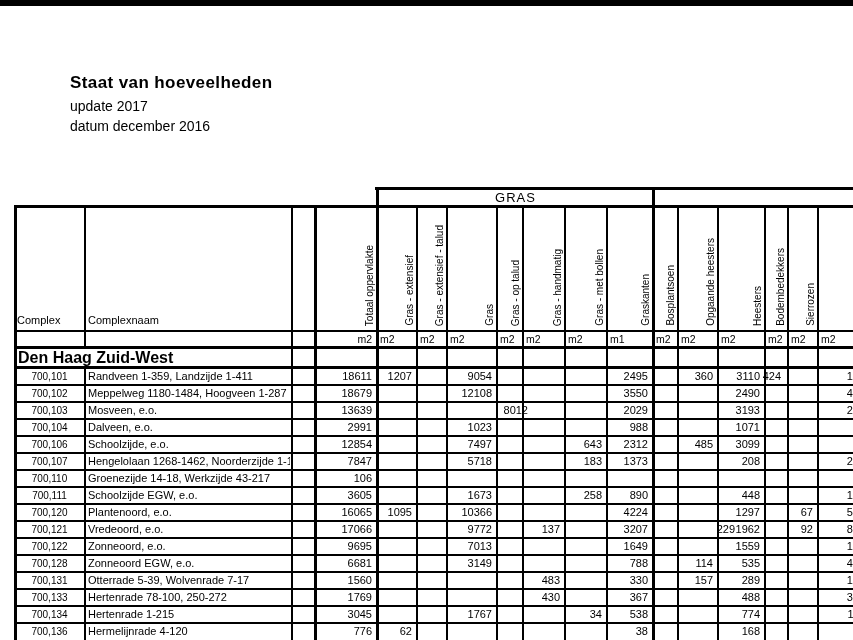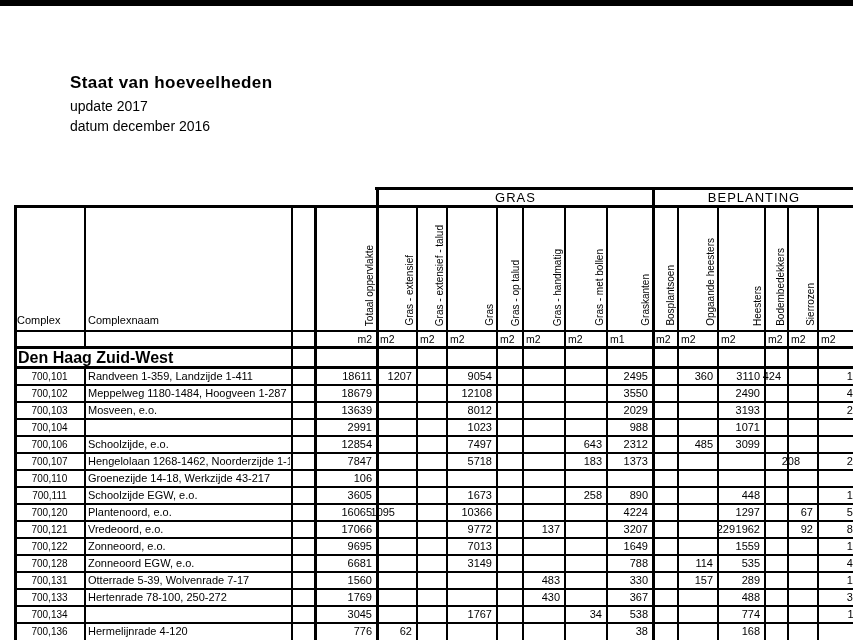--- a/index.html
+++ b/index.html
@@ -62,21 +62,20 @@
       <div class="abs gline" style="left: 496px; top: 205px; width: 2px; height: 435px;"></div>
       <div class="abs gline" style="left: 522px; top: 205px; width: 2px; height: 435px;"></div>
       <div class="abs gline" style="left: 564px; top: 205px; width: 2px; height: 435px;"></div>
       <div class="abs gline" style="left: 606px; top: 205px; width: 2px; height: 435px;"></div>
       <div class="abs gline" style="left: 677px; top: 205px; width: 2px; height: 435px;"></div>
       <div class="abs gline" style="left: 717px; top: 205px; width: 2px; height: 435px;"></div>
       <div class="abs gline" style="left: 764px; top: 205px; width: 2px; height: 435px;"></div>
       <div class="abs gline" style="left: 787px; top: 205px; width: 2px; height: 435px;"></div>
       <div class="abs gline" style="left: 817px; top: 205px; width: 2px; height: 435px;"></div>
       <div class="abs bandcell" style="left: 379px; top: 190px; width: 273px; height: 15px;">GRAS</div>
-      <div class="abs bandcell" style="left: 655px; top: 190px; width: 198px; height: 15px;">BEPLANTING</div>
       <div class="abs rothead" style="left: 315px; top: 208px; width: 62px; height: 121px;">
         <span>Totaal oppervlakte</span>
       </div>
       <div class="abs rothead" style="left: 377px; top: 208px; width: 40px; height: 121px;">
         <span>Gras - extensief</span>
       </div>
       <div class="abs rothead" style="left: 417px; top: 208px; width: 30px; height: 121px;">
         <span>Gras - extensief - talud</span>
       </div>
       <div class="abs rothead" style="left: 447px; top: 208px; width: 50px; height: 121px;">
@@ -140,61 +139,62 @@
       <div class="abs cellc" style="left: 14px; top: 386px; width: 71px; height: 15px;">700,102</div>
       <div class="abs celln" style="left: 88px; top: 386px; width: 202px; height: 15px;">Meppelweg 1180-1484, Hoogveen 1-287</div>
       <div class="abs cellv" style="left: 316px; top: 386px; width: 56px; height: 15px;">18679</div>
       <div class="abs cellv" style="left: 448px; top: 386px; width: 44px; height: 15px;">12108</div>
       <div class="abs cellv" style="left: 608px; top: 386px; width: 40px; height: 15px;">3550</div>
       <div class="abs cellv" style="left: 719px; top: 386px; width: 41px; height: 15px;">2490</div>
       <div class="abs cellv" style="left: 819px; top: 386px; width: 46px; height: 15px;">465</div>
       <div class="abs cellc" style="left: 14px; top: 403px; width: 71px; height: 15px;">700,103</div>
       <div class="abs celln" style="left: 88px; top: 403px; width: 202px; height: 15px;">Mosveen, e.o.</div>
       <div class="abs cellv" style="left: 316px; top: 403px; width: 56px; height: 15px;">13639</div>
-      <div class="abs cellv" style="left: 448px; top: 403px; width: 44px; height: 19px;">8012</div>
+      <div class="abs cellv" style="left: 448px; top: 403px; width: 44px; height: 19px; padding-left: 36px;">8012</div>
       <div class="abs cellv" style="left: 608px; top: 403px; width: 40px; height: 15px;">2029</div>
       <div class="abs cellv" style="left: 719px; top: 403px; width: 41px; height: 15px;">3193</div>
       <div class="abs cellv" style="left: 819px; top: 403px; width: 46px; height: 15px;">262</div>
       <div class="abs cellc" style="left: 14px; top: 420px; width: 71px; height: 15px;">700,104</div>
+      <div class="abs celln" style="left: 88px; top: 420px; width: 202px; height: 15px;">Dalveen, e.o.</div>
       <div class="abs cellv" style="left: 316px; top: 420px; width: 56px; height: 15px;">2991</div>
       <div class="abs cellv" style="left: 448px; top: 420px; width: 44px; height: 15px;">1023</div>
       <div class="abs cellv" style="left: 608px; top: 420px; width: 40px; height: 15px;">988</div>
       <div class="abs cellv" style="left: 719px; top: 420px; width: 41px; height: 15px;">1071</div>
       <div class="abs cellc" style="left: 14px; top: 437px; width: 71px; height: 15px;">700,106</div>
       <div class="abs celln" style="left: 88px; top: 437px; width: 202px; height: 15px;">Schoolzijde, e.o.</div>
       <div class="abs cellv" style="left: 316px; top: 437px; width: 56px; height: 15px;">12854</div>
       <div class="abs cellv" style="left: 448px; top: 437px; width: 44px; height: 15px;">7497</div>
       <div class="abs cellv" style="left: 566px; top: 437px; width: 36px; height: 15px;">643</div>
       <div class="abs cellv" style="left: 608px; top: 437px; width: 40px; height: 15px;">2312</div>
       <div class="abs cellv" style="left: 679px; top: 437px; width: 34px; height: 15px;">485</div>
       <div class="abs cellv" style="left: 719px; top: 437px; width: 41px; height: 15px;">3099</div>
       <div class="abs cellv" style="left: 819px; top: 437px; width: 46px; height: 15px;">30</div>
       <div class="abs cellc" style="left: 14px; top: 454px; width: 71px; height: 30px;">700,107</div>
       <div class="abs celln" style="left: 88px; top: 454px; width: 202px; height: 15px;">Hengelolaan 1268-1462, Noorderzijde 1-181</div>
       <div class="abs cellv" style="left: 316px; top: 454px; width: 56px; height: 15px;">7847</div>
       <div class="abs cellv" style="left: 448px; top: 454px; width: 44px; height: 15px;">5718</div>
       <div class="abs cellv" style="left: 566px; top: 454px; width: 36px; height: 15px;">183</div>
       <div class="abs cellv" style="left: 608px; top: 454px; width: 40px; height: 15px;">1373</div>
-      <div class="abs cellv" style="left: 719px; top: 454px; width: 41px; height: 16px; margin-left: 40px;">208</div>
+      <div class="abs cellv" style="left: 719px; top: 454px; width: 41px; height: 16px;">208</div>
       <div class="abs cellv" style="left: 819px; top: 454px; width: 46px; height: 15px;">254</div>
       <div class="abs cellc" style="left: 14px; top: 471px; width: 71px; height: 15px;">700,110</div>
       <div class="abs celln" style="left: 88px; top: 471px; width: 202px; height: 15px;">Groenezijde 14-18, Werkzijde 43-217</div>
       <div class="abs cellv" style="left: 316px; top: 471px; width: 56px; height: 15px;">106</div>
       <div class="abs cellc" style="left: 14px; top: 488px; width: 71px; height: 15px;">700,111</div>
       <div class="abs celln" style="left: 88px; top: 488px; width: 202px; height: 15px;">Schoolzijde EGW, e.o.</div>
       <div class="abs cellv" style="left: 316px; top: 488px; width: 56px; height: 15px;">3605</div>
       <div class="abs cellv" style="left: 448px; top: 488px; width: 44px; height: 15px;">1673</div>
       <div class="abs cellv" style="left: 566px; top: 488px; width: 36px; height: 15px;">258</div>
       <div class="abs cellv" style="left: 608px; top: 488px; width: 40px; height: 15px;">890</div>
       <div class="abs cellv" style="left: 719px; top: 488px; width: 41px; height: 15px;">448</div>
       <div class="abs cellv" style="left: 819px; top: 488px; width: 46px; height: 15px;">105</div>
       <div class="abs cellc" style="left: 14px; top: 505px; width: 71px; height: 15px;">700,120</div>
       <div class="abs celln" style="left: 88px; top: 505px; width: 202px; height: 15px;">Plantenoord, e.o.</div>
       <div class="abs cellv" style="left: 316px; top: 505px; width: 56px; height: 15px;">16065</div>
-      <div class="abs cellv" style="left: 361px; top: 505px; width: 34px; height: 15px;">1095</div>
+      <div class="abs cellv" style="left: 378px; top: 505px; width: 34px; height: 15px;">1095</div>
       <div class="abs cellv" style="left: 448px; top: 505px; width: 44px; height: 15px;">10366</div>
       <div class="abs cellv" style="left: 608px; top: 505px; width: 40px; height: 15px;">4224</div>
       <div class="abs cellv" style="left: 719px; top: 505px; width: 41px; height: 15px;">1297</div>
       <div class="abs cellv" style="left: 789px; top: 505px; width: 24px; height: 15px;">67</div>
       <div class="abs cellv" style="left: 819px; top: 505px; width: 46px; height: 15px;">583</div>
       <div class="abs cellc" style="left: 14px; top: 522px; width: 71px; height: 15px;">700,121</div>
       <div class="abs celln" style="left: 88px; top: 522px; width: 202px; height: 15px;">Vredeoord, e.o.</div>
       <div class="abs cellv" style="left: 316px; top: 522px; width: 56px; height: 15px;">17066</div>
       <div class="abs cellv" style="left: 448px; top: 522px; width: 44px; height: 15px;">9772</div>
       <div class="abs cellv" style="left: 524px; top: 522px; width: 36px; height: 15px;">137</div>
@@ -227,20 +227,21 @@
       <div class="abs cellv" style="left: 719px; top: 573px; width: 41px; height: 15px;">289</div>
       <div class="abs cellv" style="left: 819px; top: 573px; width: 46px; height: 15px;">121</div>
       <div class="abs cellc" style="left: 14px; top: 590px; width: 71px; height: 15px;">700,133</div>
       <div class="abs celln" style="left: 88px; top: 590px; width: 202px; height: 15px;">Hertenrade 78-100, 250-272</div>
       <div class="abs cellv" style="left: 316px; top: 590px; width: 56px; height: 15px;">1769</div>
       <div class="abs cellv" style="left: 524px; top: 590px; width: 36px; height: 15px;">430</div>
       <div class="abs cellv" style="left: 608px; top: 590px; width: 40px; height: 15px;">367</div>
       <div class="abs cellv" style="left: 719px; top: 590px; width: 41px; height: 15px;">488</div>
       <div class="abs cellv" style="left: 819px; top: 590px; width: 46px; height: 15px;">343</div>
       <div class="abs cellc" style="left: 14px; top: 607px; width: 71px; height: 15px;">700,134</div>
+      <div class="abs celln" style="left: 88px; top: 607px; width: 202px; height: 15px;">Hertenrade 1-215</div>
       <div class="abs cellv" style="left: 316px; top: 607px; width: 56px; height: 15px;">3045</div>
       <div class="abs cellv" style="left: 448px; top: 607px; width: 44px; height: 15px;">1767</div>
       <div class="abs cellv" style="left: 566px; top: 607px; width: 36px; height: 15px;">34</div>
       <div class="abs cellv" style="left: 608px; top: 607px; width: 40px; height: 15px;">538</div>
       <div class="abs cellv" style="left: 719px; top: 607px; width: 41px; height: 15px;">774</div>
       <div class="abs cellv" style="left: 819px; top: 607px; width: 46px; height: 15px;">114</div>
       <div class="abs cellc" style="left: 14px; top: 624px; width: 71px; height: 15px;">700,136</div>
       <div class="abs celln" style="left: 88px; top: 624px; width: 202px; height: 15px;">Hermelijnrade 4-120</div>
       <div class="abs cellv" style="left: 316px; top: 624px; width: 56px; height: 15px;">776</div>
       <div class="abs cellv" style="left: 378px; top: 624px; width: 34px; height: 15px;">62</div>

